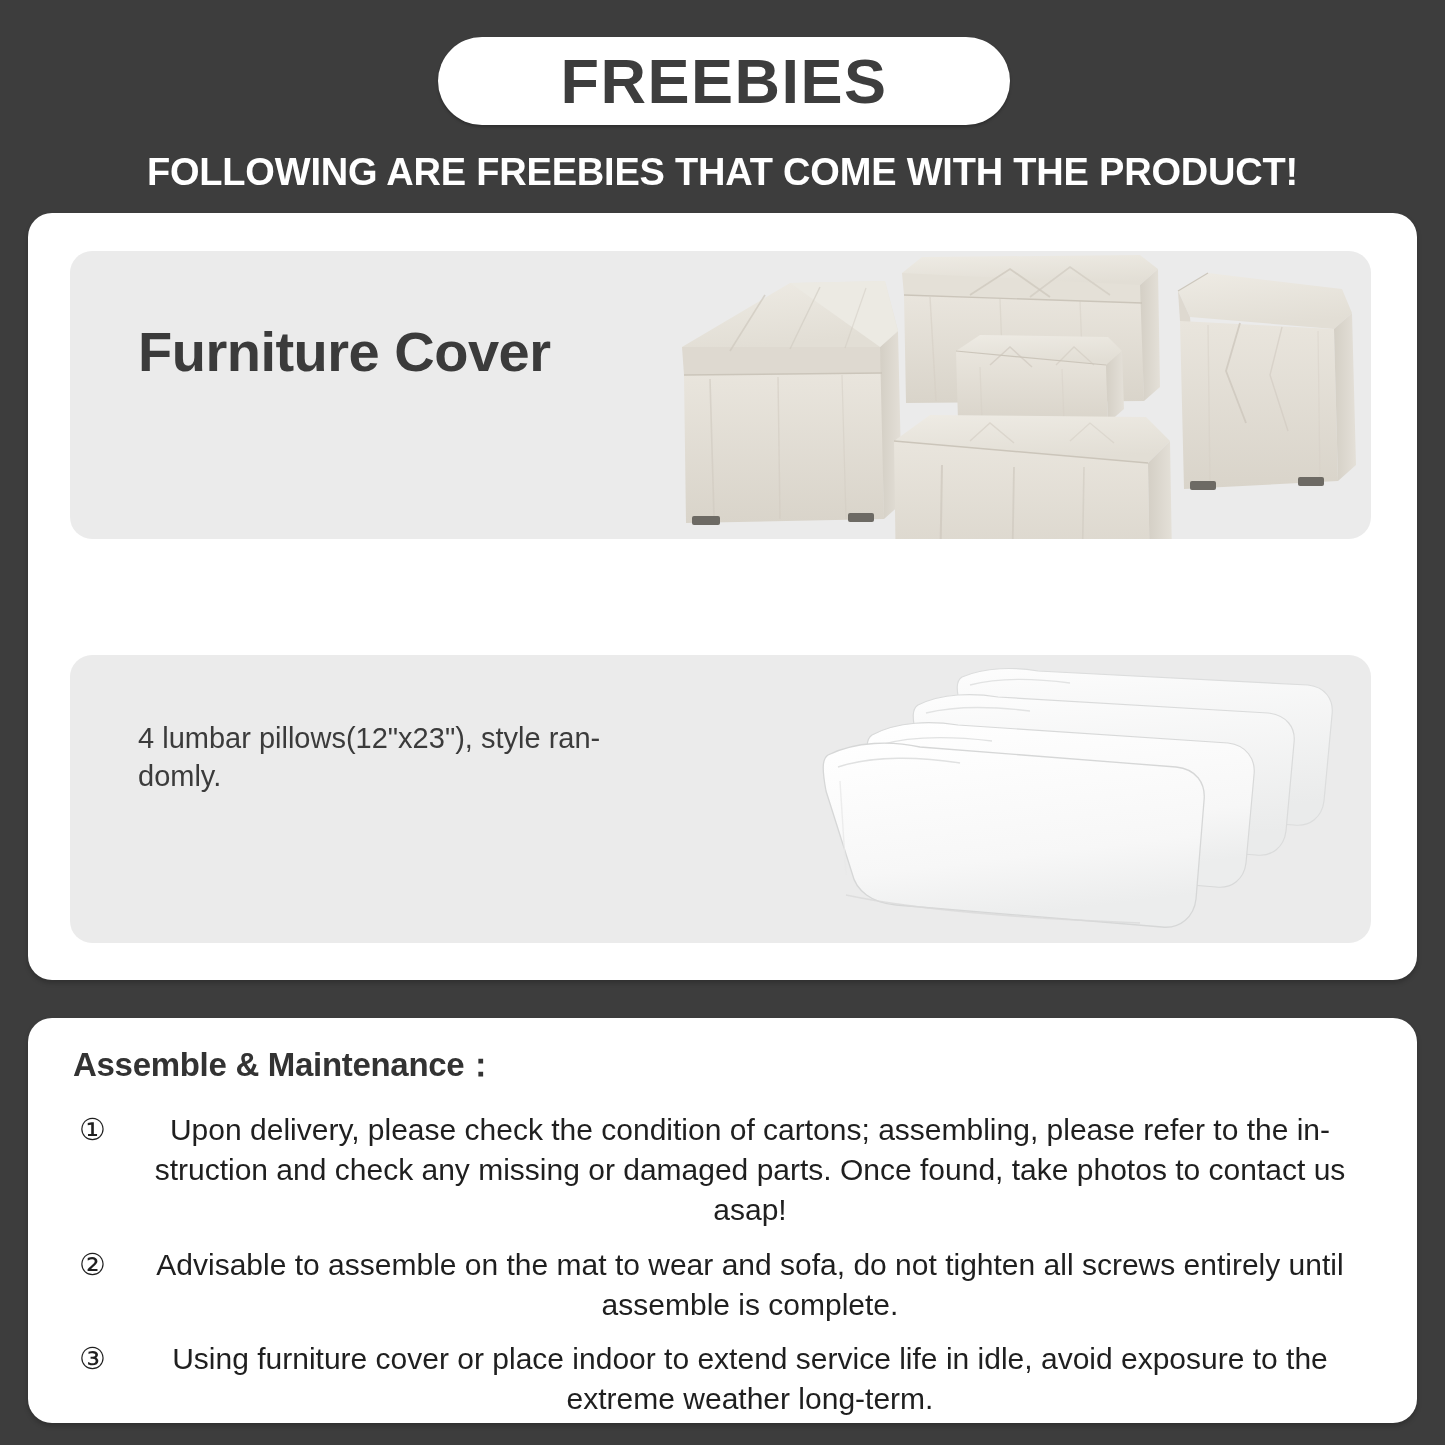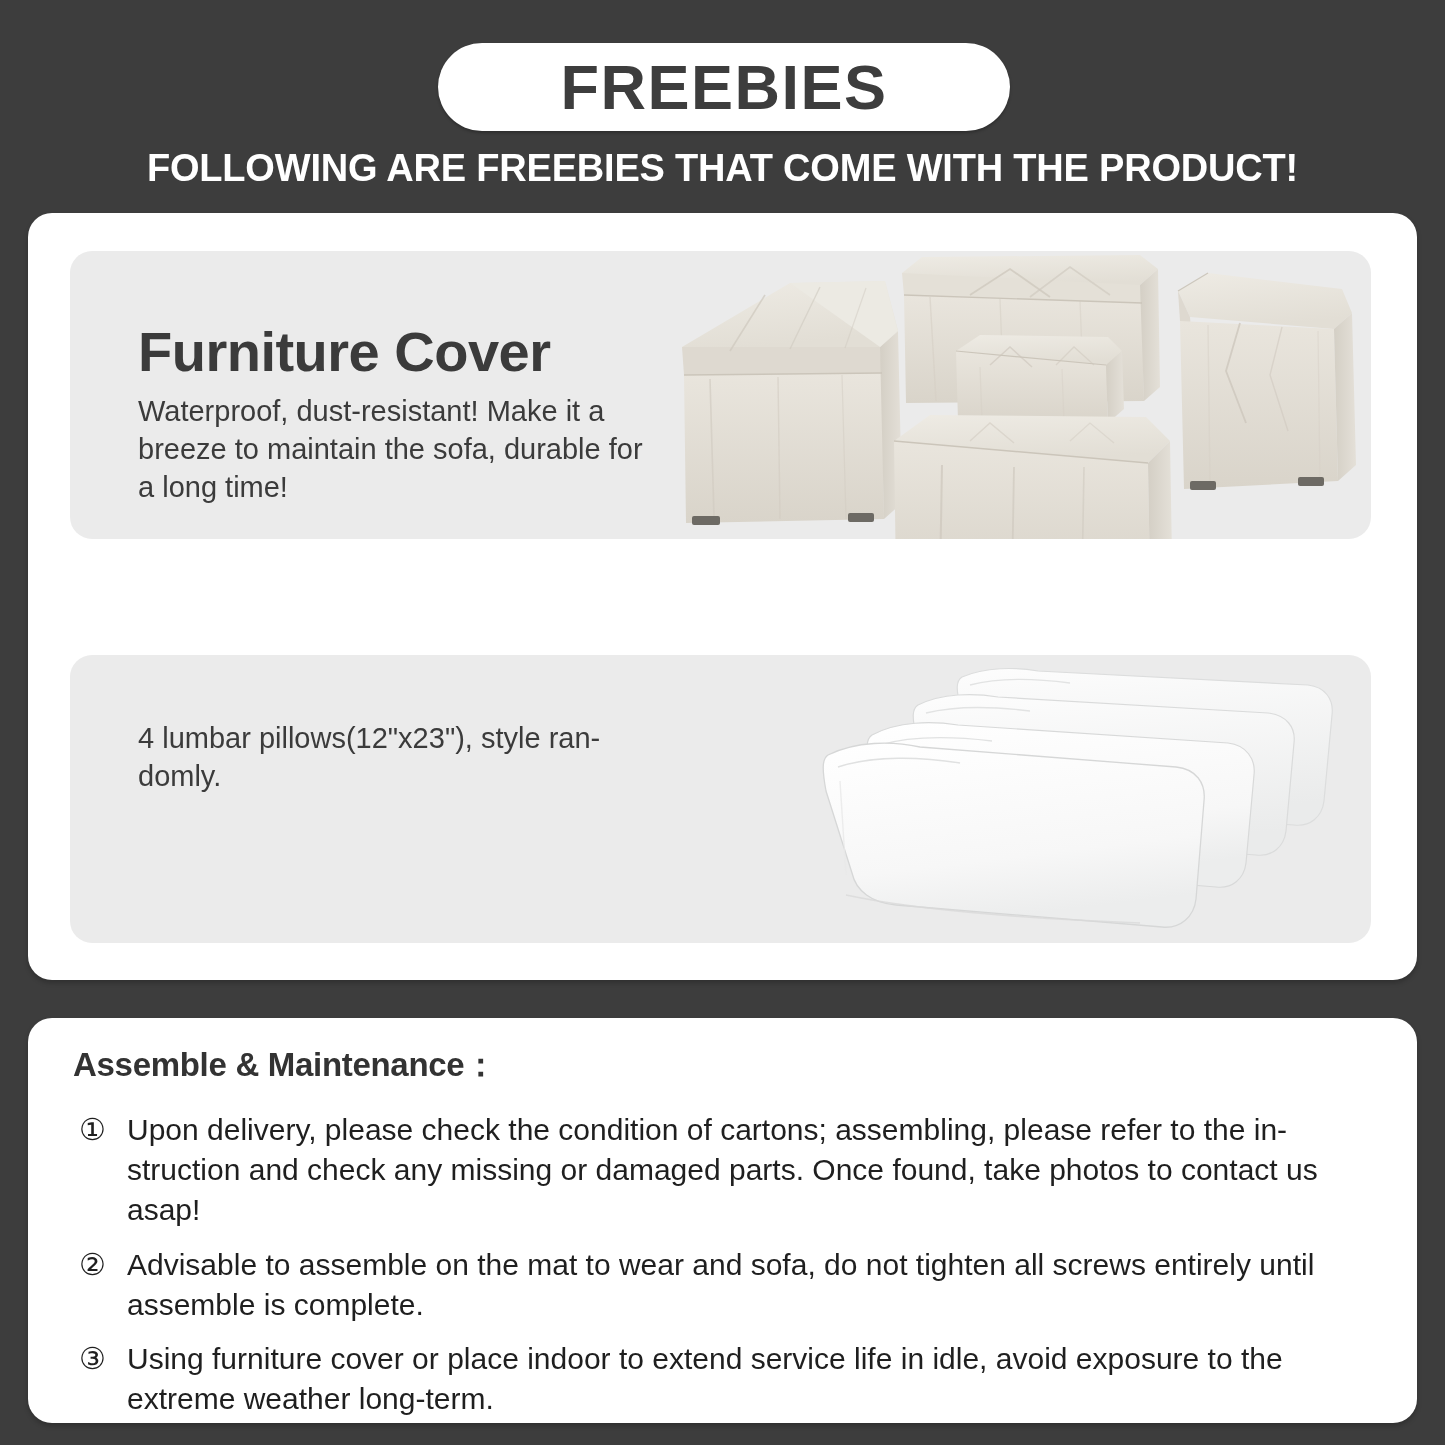--- a/index.html
+++ b/index.html
@@ -6,34 +6,34 @@
   body{
     width:1445px;height:1445px;
     background:#3d3d3d;
     font-family:"Liberation Sans",sans-serif;
     overflow:hidden;
     position:relative;
   }
 
   
   .header{
-    position:absolute;left:0;top:0;width:1445px;height:200px;margin-top:6px;
+    position:absolute;left:0;top:0;width:1445px;height:200px;
   }
   .title-pill{
     position:absolute;left:438px;top:37px;width:572px;height:88px;
     background:#ffffff;border-radius:44px;
     display:flex;align-items:center;justify-content:center;
     box-shadow:0 2px 3px rgba(0,0,0,0.25);
   }
   .title-pill .title-text{
     font-size:63px;font-weight:bold;color:#3d3d3d;
     letter-spacing:1.5px;line-height:1;
   }
   .subtitle{
-    position:absolute;left:0;top:142px;width:1445px;
+    position:absolute;left:0;top:152px;width:1445px;
     text-align:center;color:#ffffff;
     font-size:38px;font-weight:bold;letter-spacing:-0.2px;
     line-height:1.1;
   }
 
   
   .card{
     position:absolute;background:#ffffff;border-radius:24px;
     box-shadow:0 3px 5px rgba(0,0,0,0.22);
   }
@@ -80,39 +80,38 @@
   }
   .maint-item{
     display:flex;align-items:flex-start;margin-bottom:14px;
   }
   .maint-num{
     flex:0 0 auto;width:48px;
     font-size:30px;color:#1f1f1f;line-height:1.34;
     text-align:left;padding-left:6px;
   }
   .maint-text{
-    flex:1 1 auto;font-size:30px;color:#1f1f1f;line-height:1.34;
+    flex:1 1 auto;font-size:30px;color:#1f1f1f;line-height:1.34;text-align:center;
   }
 </style>
 </head>
 <body>
 
 <div class="header">
   <div class="title-pill">
     <span class="title-text">FREEBIES</span>
   </div>
   <div class="subtitle">FOLLOWING ARE FREEBIES THAT COME WITH THE PRODUCT!</div>
 </div>
 
 <div class="card" id="freebies-card">
 
   <div class="panel" id="panel-cover">
     <div class="panel-text" id="cover-text">
       <div class="panel-heading">Furniture Cover</div>
-      <div class="panel-desc">Waterproof, dust-resistant! Make it a breeze to maintain the sofa, durable for a long time!</div>
     </div>
 
     <div class="illus" id="cover-illus">
       <svg viewBox="0 0 700 372" xmlns="http://www.w3.org/2000/svg">
         <defs>
           <linearGradient id="gTop" x1="0" y1="0" x2="0.3" y2="1">
             <stop offset="0%" stop-color="#eeebe4"></stop>
               <stop offset="100%" stop-color="#e2ded5"></stop>
           </linearGradient>
           <linearGradient id="gFront" x1="0" y1="0" x2="0" y2="1">

